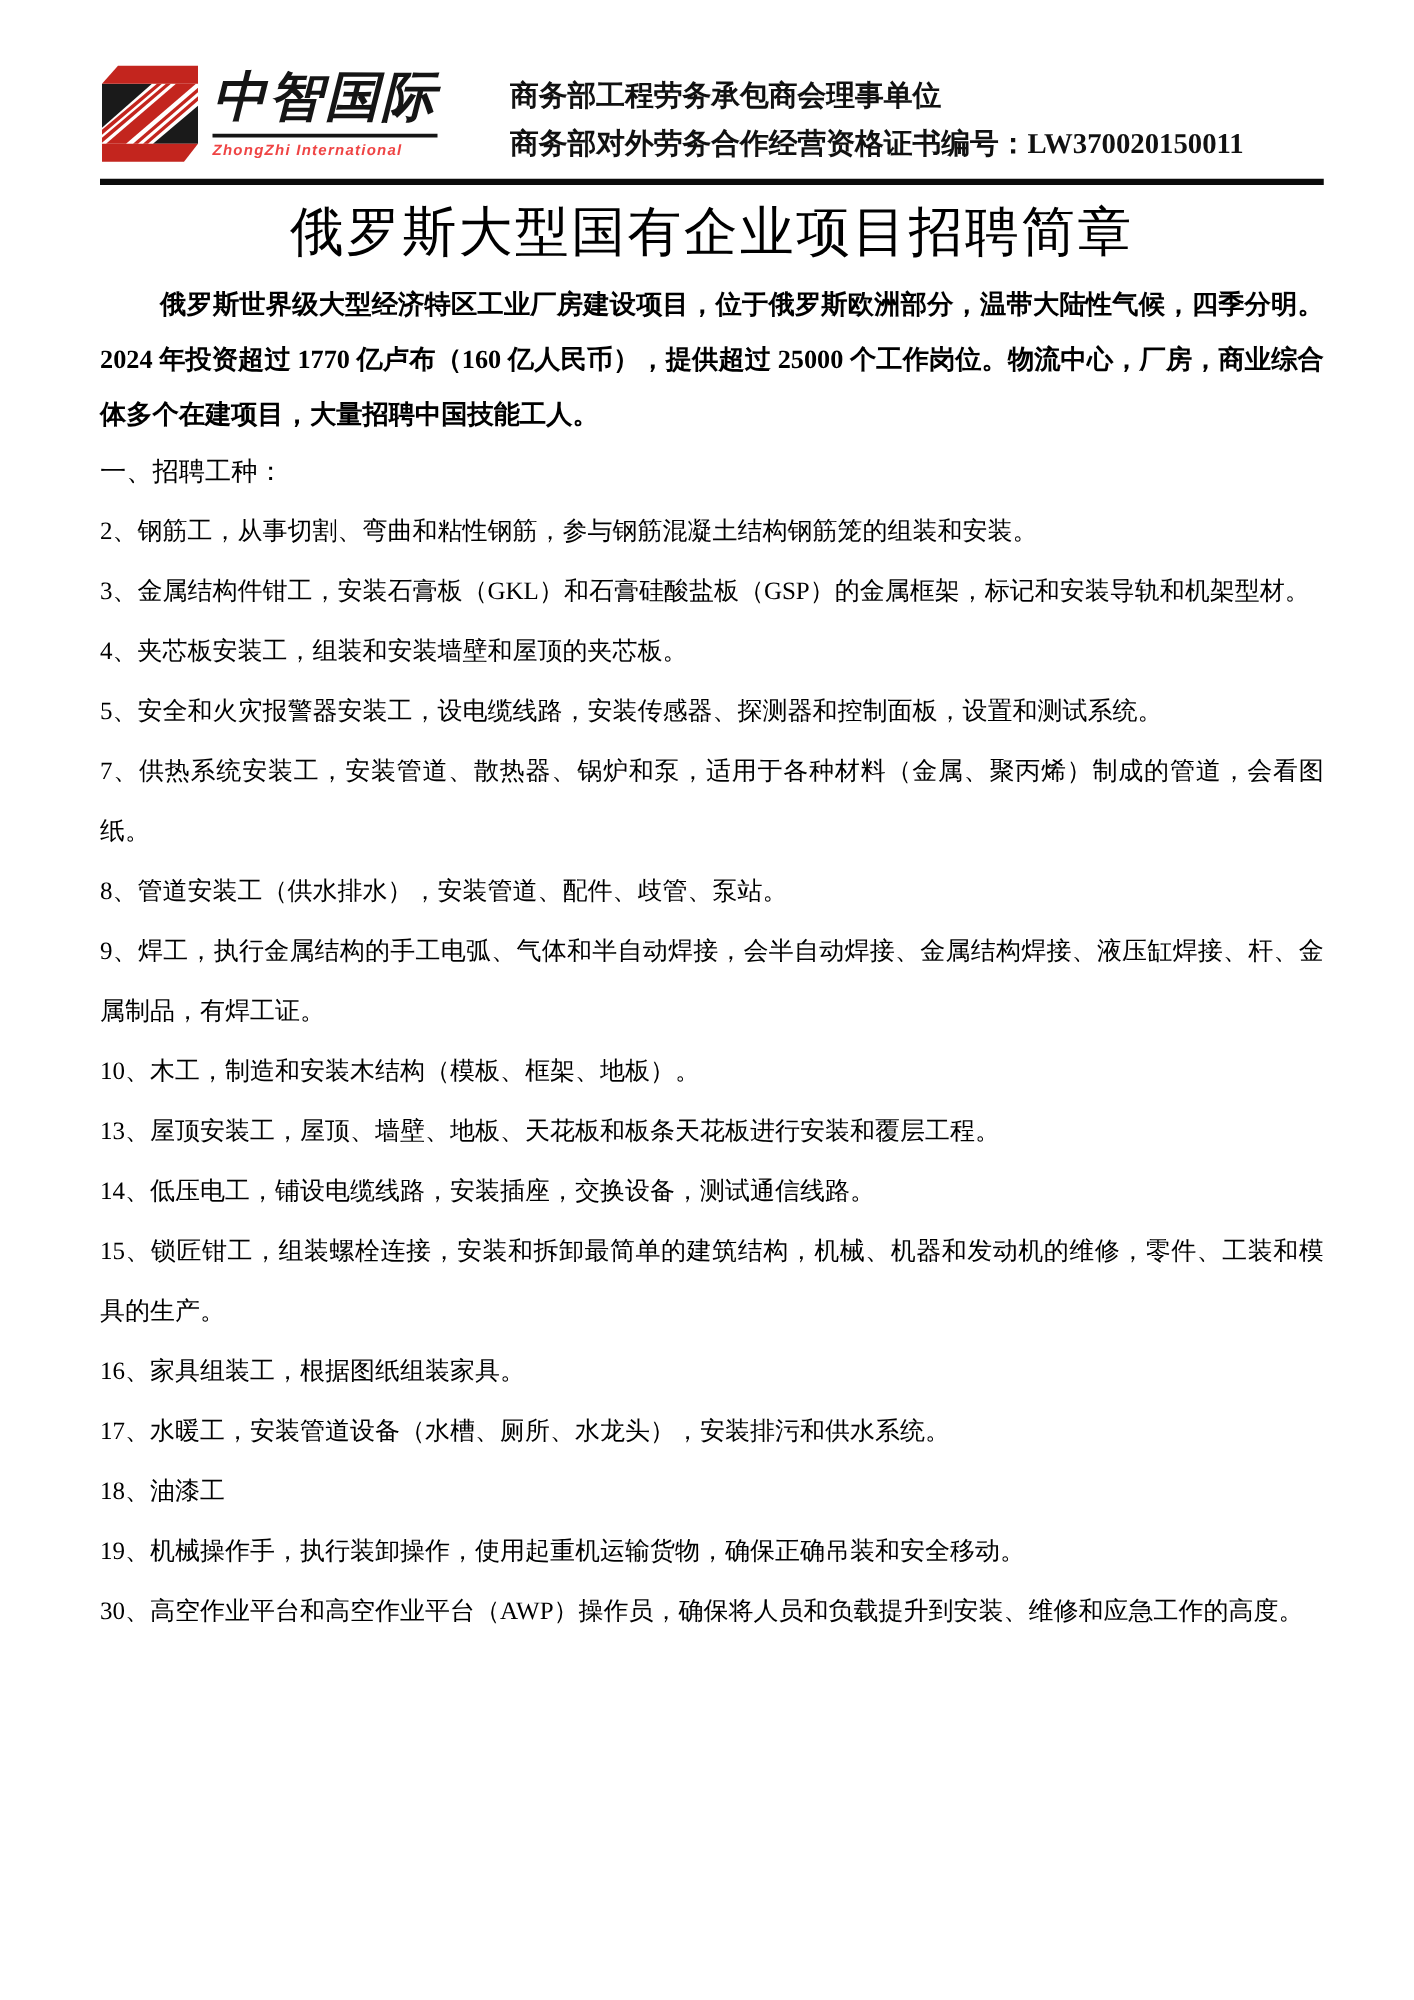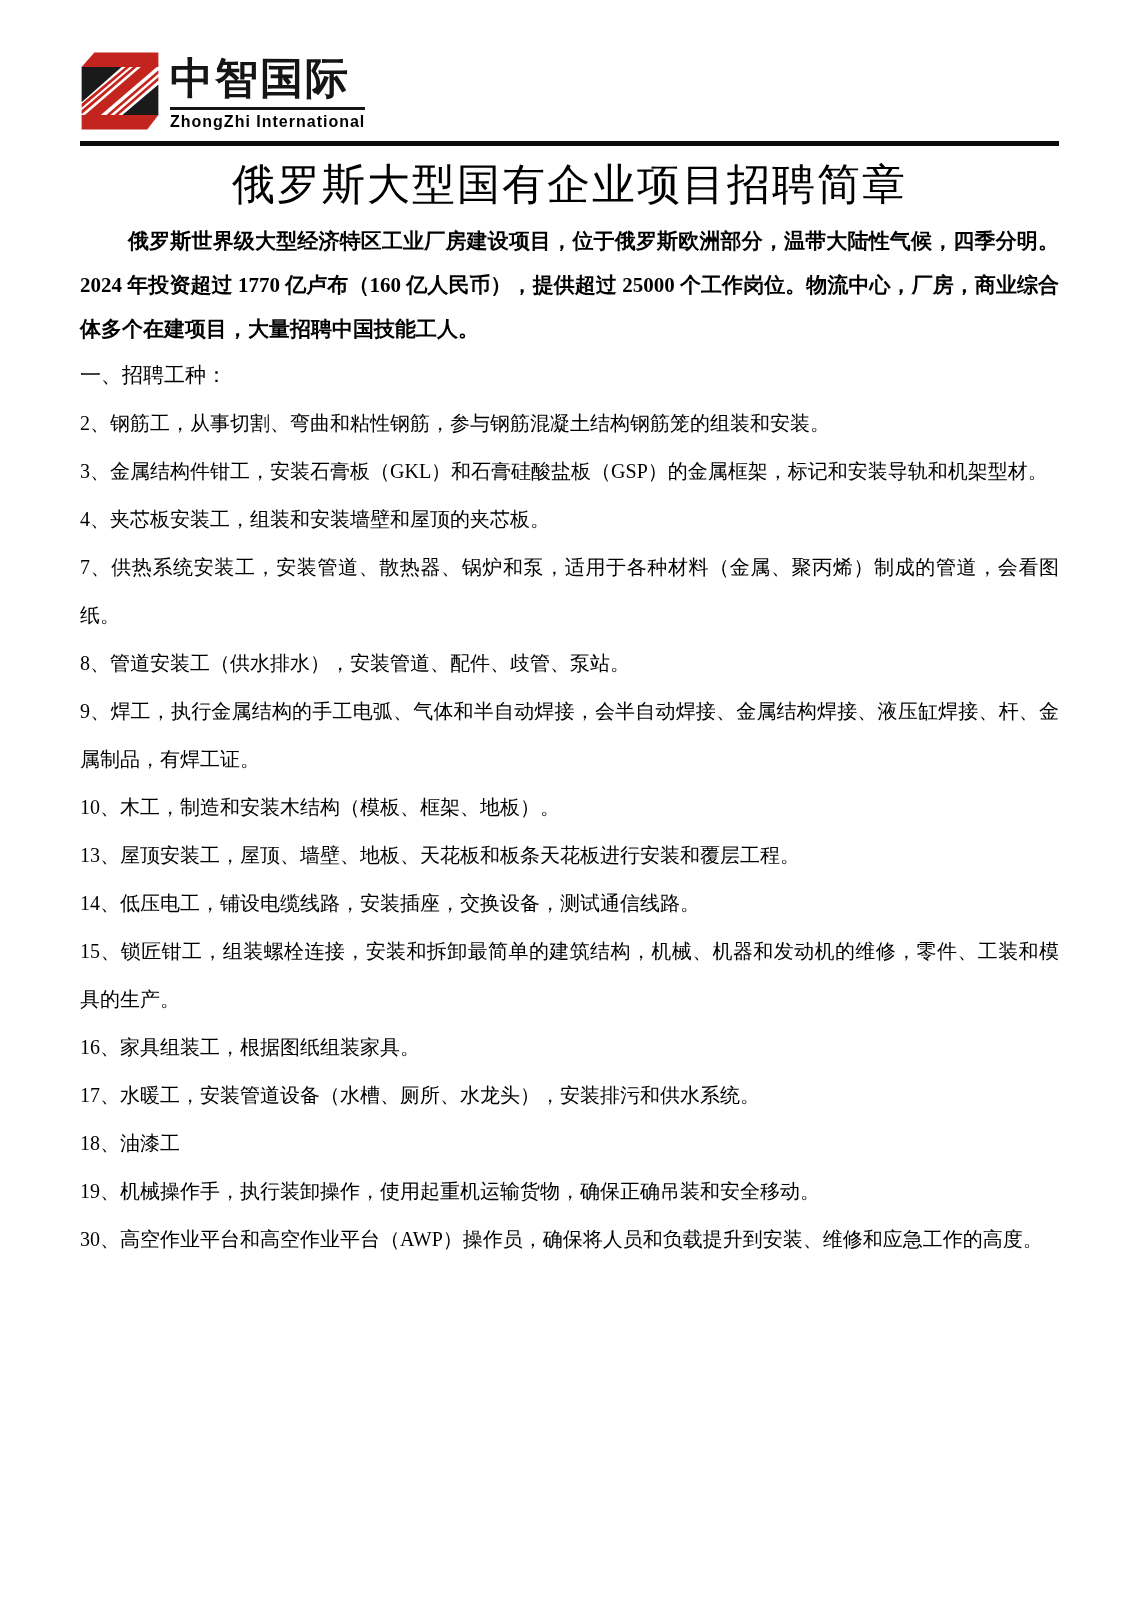--- a/index.html
+++ b/index.html
@@ -12,38 +12,38 @@
   .page {
     width: 1131px; height: 1600px;
     padding: 50px 72px 0 80px;
     background: #fff;
     overflow: hidden;
   }
 
   
   .letterhead { display: flex; align-items: flex-start; }
   .logo-mark { width: 80px; height: 82px; flex: none; display: block; }
-  .brand-text { margin-left: 10px; flex: none; }
+  .brand-text { margin-left: 10px; flex: none; font-style: italic; }
   .brand-cn {
     font-family: "Liberation Sans", sans-serif;
     font-weight: 900;
     font-size: 43px;
     line-height: 56px;
     letter-spacing: 2px;
     white-space: nowrap;
     color: #151515;
   }
   .brand-divider { height: 3px; background: #151515; margin: 1px 0 3px; }
   .brand-en {
     font-family: "Liberation Sans", sans-serif;
     font-weight: 700;
-    font-size: 16px;
+    font-size: 12px;
     letter-spacing: 1px;
     white-space: nowrap;
-    color: #000000;
+    color: #ef4444;
   }
   .credentials {
     margin-left: 58px;
     padding-top: 8px;
     font-weight: 700;
     font-size: 23px;
     line-height: 38px;
     white-space: nowrap;
     color: #111;
   }
@@ -102,35 +102,40 @@
       <polygon points="33,80 38,80 98,28.5 98,24" fill="#c3251e"></polygon>
       <polygon points="43,80 48,80 98,37 98,32.5" fill="#c3251e"></polygon>
     </svg>
 
     <div class="brand-text">
       <div class="brand-cn">中智国际</div>
       <div class="brand-divider"></div>
       <div class="brand-en">ZhongZhi International</div>
     </div>
 
+    <div class="credentials">
+      <div>商务部工程劳务承包商会理事单位</div>
+      <div>商务部对外劳务合作经营资格证书编号：LW370020150011</div>
+    </div>
 
   </header>
 
   <div class="header-rule"></div>
 
   <h1 class="doc-title">俄罗斯大型国有企业项目招聘简章</h1>
 
   <p class="intro">俄罗斯世界级大型经济特区工业厂房建设项目，位于俄罗斯欧洲部分，温带大陆性气候，四季分明。2024 年投资超过 1770 亿卢布（160 亿人民币），提供超过 25000 个工作岗位。物流中心，厂房，商业综合体多个在建项目，大量招聘中国技能工人。</p>
 
   <p class="section-heading">一、招聘工种：</p>
 
   <div id="job-list">
       <p class="job">2、钢筋工，从事切割、弯曲和粘性钢筋，参与钢筋混凝土结构钢筋笼的组装和安装。</p>
       <p class="job">3、金属结构件钳工，安装石膏板（GKL）和石膏硅酸盐板（GSP）的金属框架，标记和安装导轨和机架型材。</p>
       <p class="job">4、夹芯板安装工，组装和安装墙壁和屋顶的夹芯板。</p>
+      <p class="job">5、安全和火灾报警器安装工，设电缆线路，安装传感器、探测器和控制面板，设置和测试系统。</p>
       <p class="job">7、供热系统安装工，安装管道、散热器、锅炉和泵，适用于各种材料（金属、聚丙烯）制成的管道，会看图纸。</p>
       <p class="job">8、管道安装工（供水排水），安装管道、配件、歧管、泵站。</p>
       <p class="job">9、焊工，执行金属结构的手工电弧、气体和半自动焊接，会半自动焊接、金属结构焊接、液压缸焊接、杆、金属制品，有焊工证。</p>
       <p class="job">10、木工，制造和安装木结构（模板、框架、地板）。</p>
       <p class="job">13、屋顶安装工，屋顶、墙壁、地板、天花板和板条天花板进行安装和覆层工程。</p>
       <p class="job">14、低压电工，铺设电缆线路，安装插座，交换设备，测试通信线路。</p>
       <p class="job">15、锁匠钳工，组装螺栓连接，安装和拆卸最简单的建筑结构，机械、机器和发动机的维修，零件、工装和模具的生产。</p>
       <p class="job">16、家具组装工，根据图纸组装家具。</p>
       <p class="job">17、水暖工，安装管道设备（水槽、厕所、水龙头），安装排污和供水系统。</p>
       <p class="job">18、油漆工</p>

